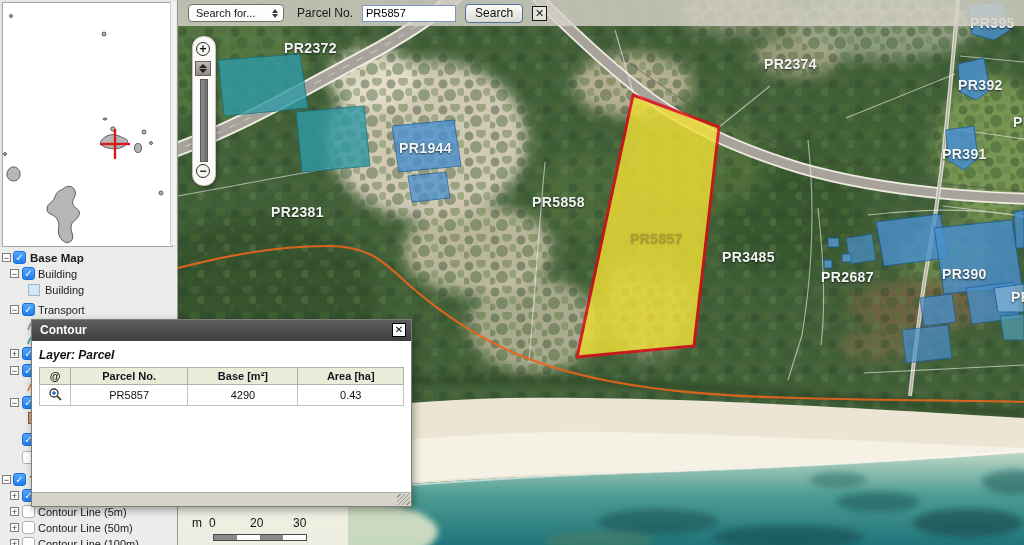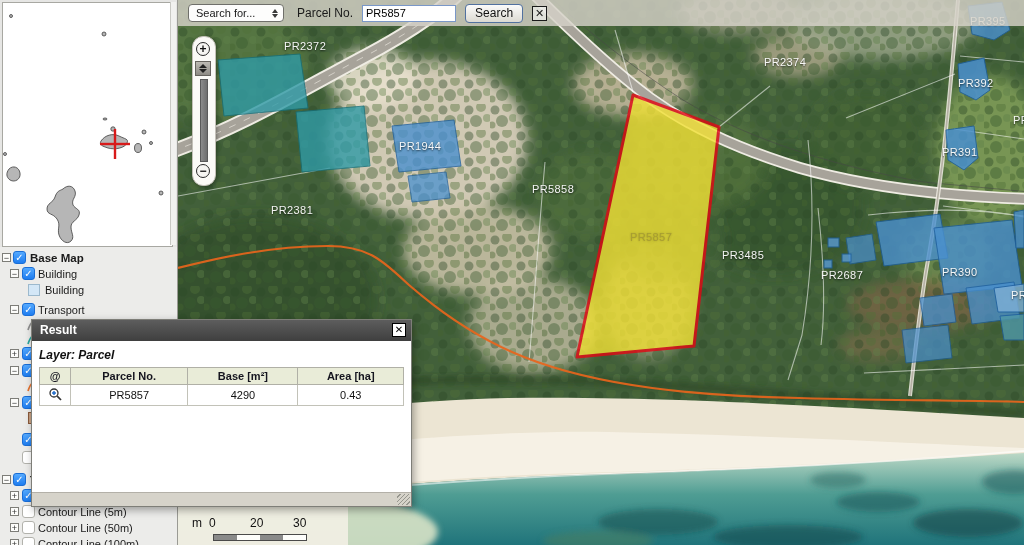--- a/index.html
+++ b/index.html
@@ -18,21 +18,21 @@
   .tlabel{position:absolute;top:1px;font-size:11px;color:#1a1a1a;white-space:nowrap;}
   .tlabel.bold{font-weight:bold;font-size:11.5px;}
   .swatch{position:absolute;top:1px;width:12px;height:12px;box-sizing:border-box;}
   .sw-blue{background:#d3e7f7;border:1px solid #9cb9cd;}
   .sw-tan{background:#c8a183;border:1px solid #8a5a3a;}
   .licon{position:absolute;top:1px;}
 
   
   .map{position:absolute;left:178px;top:0;width:846px;height:545px;overflow:hidden;background:#44603a;}
   .aerial{position:absolute;left:0;top:0;width:846px;height:545px;}
-  .plabel{position:absolute;font-size:11px;font-weight:normal;color:rgba(255,255,255,.95);letter-spacing:.4px;text-shadow:0 1px 2px rgba(0,0,0,.7);white-space:nowrap;text-align:center;}
+  .plabel{position:absolute;font-size:14px;font-weight:bold;color:rgba(255,255,255,.95);letter-spacing:.4px;text-shadow:0 1px 2px rgba(0,0,0,.7);white-space:nowrap;text-align:center;}
   .plabel.olive{color:#a89e33;text-shadow:0 0 2px rgba(80,70,0,.35);}
 
   
   .zslider{position:absolute;left:14px;top:36px;width:22px;height:148px;background:#fbfaf7;border:1px solid #c3c0b8;border-radius:11px;box-shadow:1px 1px 4px rgba(0,0,0,.35);}
   .zbtn{position:absolute;left:3px;width:14px;height:14px;border:1.6px solid #2a2a2a;border-radius:50%;background:#f6f5f2;font-size:12px;font-weight:bold;line-height:12px;text-align:center;color:#111;box-sizing:border-box;cursor:pointer;}
   .zplus{top:5px;}
   .zminus{top:127px;}
   .zhandle{position:absolute;left:2px;top:24px;width:16px;height:15px;background:linear-gradient(#bdbab4,#8e8b85);border:1px solid #66635e;box-sizing:border-box;}
   .zhandle .tri{display:block;width:0;height:0;margin:2px auto 0;border-left:4px solid transparent;border-right:4px solid transparent;}
   .zhandle .up{border-bottom:4px solid #222;}
@@ -300,21 +300,21 @@
         <polygon points="816,288 846,284 846,312 820,312" fill="#7fb0d8" opacity=".8"></polygon>
         <polygon points="822,316 846,314 846,340 826,340" fill="#4f98a8" opacity=".8"></polygon>
       </g>
 
       <polygon points="455,95 541,127 516,346 399,357" fill="#f2e135" opacity=".8" stroke="#e30613" stroke-width="3" stroke-linejoin="round"></polygon>
     </svg>
 
     <span class="plabel" style="left:106px;top:40px">PR2372</span>
     <span class="plabel" style="left:586px;top:56px">PR2374</span>
     <span class="plabel" style="left:221px;top:140px">PR1944</span>
-    <span class="plabel" style="left:354px;top:183px">PR5858</span>
+    <span class="plabel" style="left:354px;top:194px">PR5858</span>
     <span class="plabel" style="left:93px;top:204px">PR2381</span>
     <span class="plabel olive" style="left:452px;top:231px">PR5857</span>
     <span class="plabel" style="left:544px;top:249px">PR3485</span>
     <span class="plabel" style="left:643px;top:269px">PR2687</span>
     <span class="plabel" style="left:764px;top:266px">PR390</span>
     <span class="plabel" style="left:792px;top:15px">PR395</span>
     <span class="plabel" style="left:780px;top:77px">PR392</span>
     <span class="plabel" style="left:764px;top:146px">PR391</span>
     <span class="plabel" style="left:835px;top:114px">PR</span>
     <span class="plabel" style="left:833px;top:289px">PR</span>
@@ -352,21 +352,21 @@
         </span>
     </div>
     <span class="pn-label">Parcel No.</span>
     <input class="pn-input" type="text" value="PR5857" style="">
     <button class="search-btn">Search</button>
     <span class="tclose">✕</span>
   </div>
 
   <div class="rwin">
     <div class="rtitle">
-      <span>Result</span>
+      <span>Contour</span>
       <span class="rclose">✕</span>
     </div>
     <div class="rbody">
       <div class="rlayer">Layer: Parcel</div>
       <table class="rtable">
         <tbody>
             <tr>
           <th class="c0">@</th>
           <th>Parcel No.</th>
           <th>Base [m²]</th>

